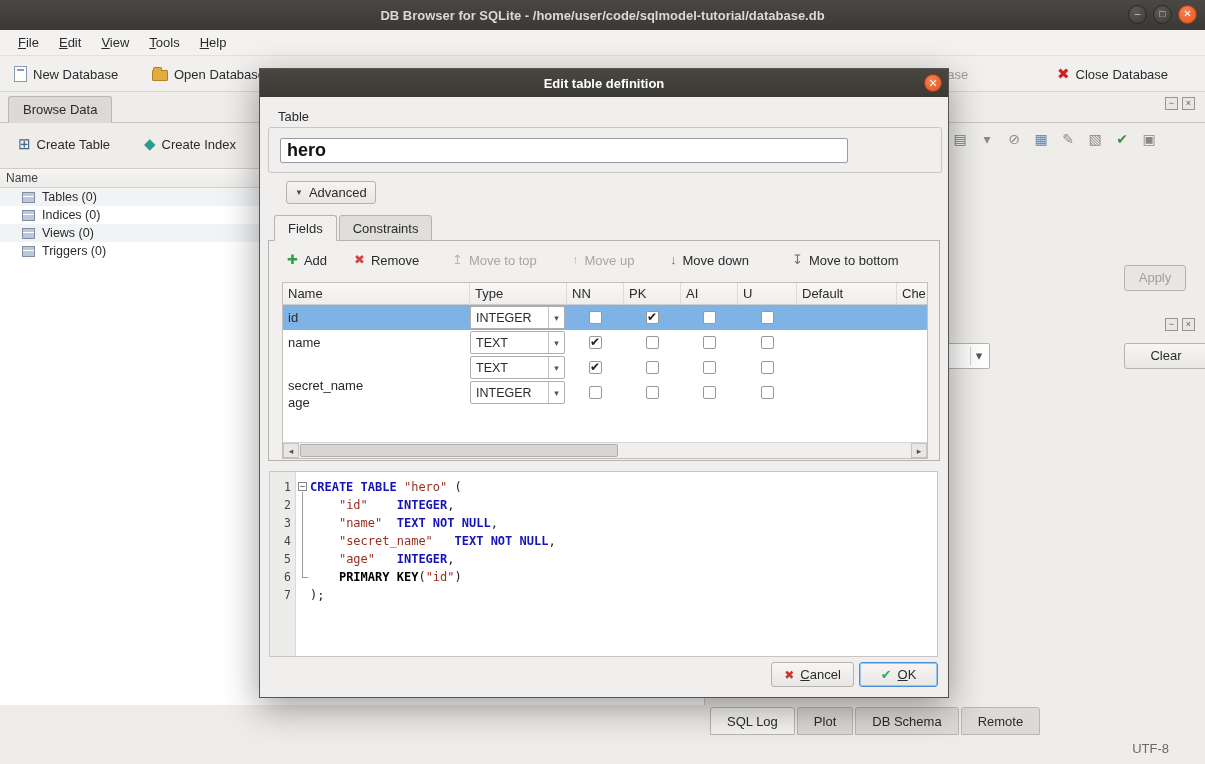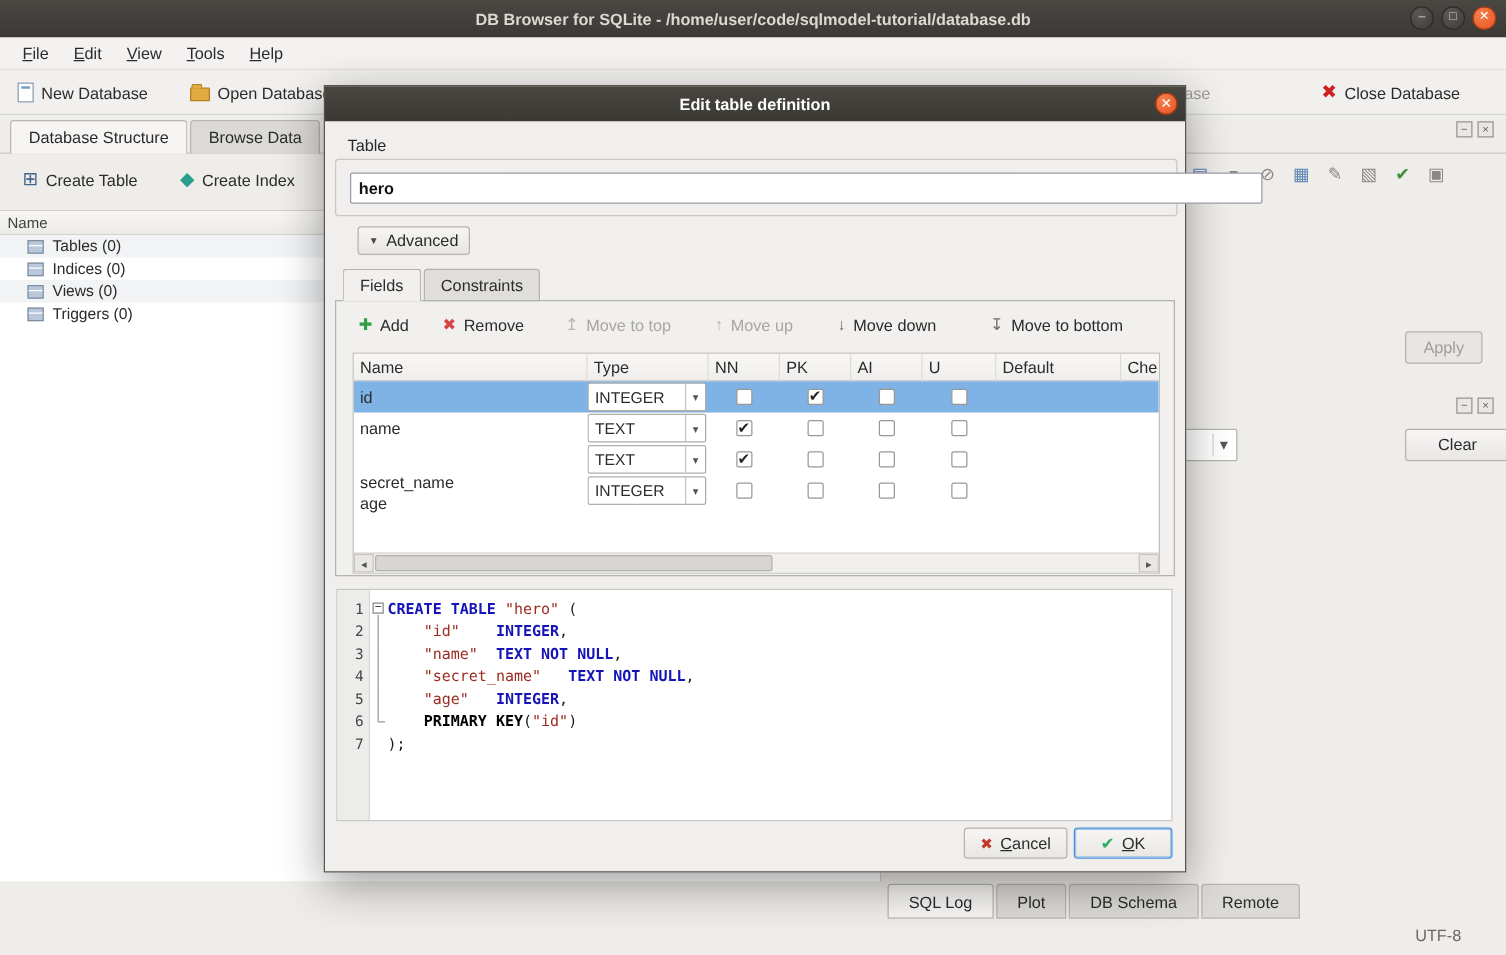--- a/index.html
+++ b/index.html
@@ -67,22 +67,22 @@
     border:1px solid #56544f;box-shadow:0 10px 34px rgba(0,0,0,.38);z-index:5;}
   .dlg-titlebar{position:absolute;left:0;top:0;width:100%;height:28px;background:linear-gradient(#48463f,#3b3934);
     display:flex;align-items:center;justify-content:center;}
   .dlg-titlebar .t{color:#fff;font-weight:bold;}
   .dlg-close{position:absolute;right:6px;top:5px;width:18px;height:18px;border-radius:50%;
     background:radial-gradient(circle at 35% 30%,#f5804f,#e95420);border:1px solid #a83c12;
     color:#fff;font-size:11px;line-height:16px;text-align:center;}
 
   .dlg-label{position:absolute;left:18px;top:40px;}
   .tbl-group{position:absolute;left:8px;top:58px;width:674px;height:46px;border:1px solid #c9c7c3;border-radius:3px;}
-  .tbl-input{position:absolute;left:11px;top:10px;width:730px;height:25px;border:1px solid #9b99a5;border-radius:2px;
-    background:#fff;padding:0 6px;font-family:"Liberation Sans",sans-serif;font-size:13px;font-weight:bold;color:#111;}
+  .tbl-input{position:absolute;left:11px;top:10px;width:568px;height:25px;border:1px solid #9b99a5;border-radius:2px;
+    background:#fff;padding:0 6px;font-family:"Liberation Sans",sans-serif;font-size:18px;font-weight:bold;color:#111;}
   .adv-btn{position:absolute;left:26px;top:112px;width:90px;height:23px;border:1px solid #b5b3af;border-radius:3px;
     background:linear-gradient(#f6f5f3,#e8e6e3);display:flex;align-items:center;gap:6px;padding:0 8px;}
   .adv-btn .tri{font-size:8px;color:#4b4a47;}
 
   .dtabbar{position:absolute;left:14px;top:146px;height:26px;display:flex;gap:2px;z-index:2;}
   .dtab{height:26px;padding:0 13px;line-height:25px;background:#e0deda;border:1px solid #b5b3af;border-radius:3px 3px 0 0;}
   .dtab.active{background:#f1f0ee;border-bottom:1px solid #f1f0ee;}
   .tab-frame{position:absolute;left:8px;top:171px;width:672px;height:221px;border:1px solid #b5b3af;background:#f1f0ee;}
 
   .ft-item{position:absolute;top:8px;height:22px;display:flex;align-items:center;gap:6px;white-space:nowrap;}
@@ -162,21 +162,20 @@
       <span class="gicon" style="color:#9aa6b4;">▤</span>
       <span class="lbl">Attach Database</span>
     </div>
     <div class="tb-item" style="left:1057px;">
       <span class="gicon" style="color:#cc2222;">✖</span>
       <span class="lbl">Close Database</span>
     </div>
   </div>
 
   <div class="maintabs">
-      <div class="mtab active">Database Structure</div>
       <div class="mtab">Browse Data</div>
     </div>
   <div class="contentline"></div>
   <div class="dockctl" style="right:10px;top:97px;">
     <div class="dockbtn">−</div>
     <div class="dockbtn">×</div>
   </div>
 
   <div class="panelbtn" style="left:10px;">
     <span class="gicon" style="color:#446688;">⊞</span>

